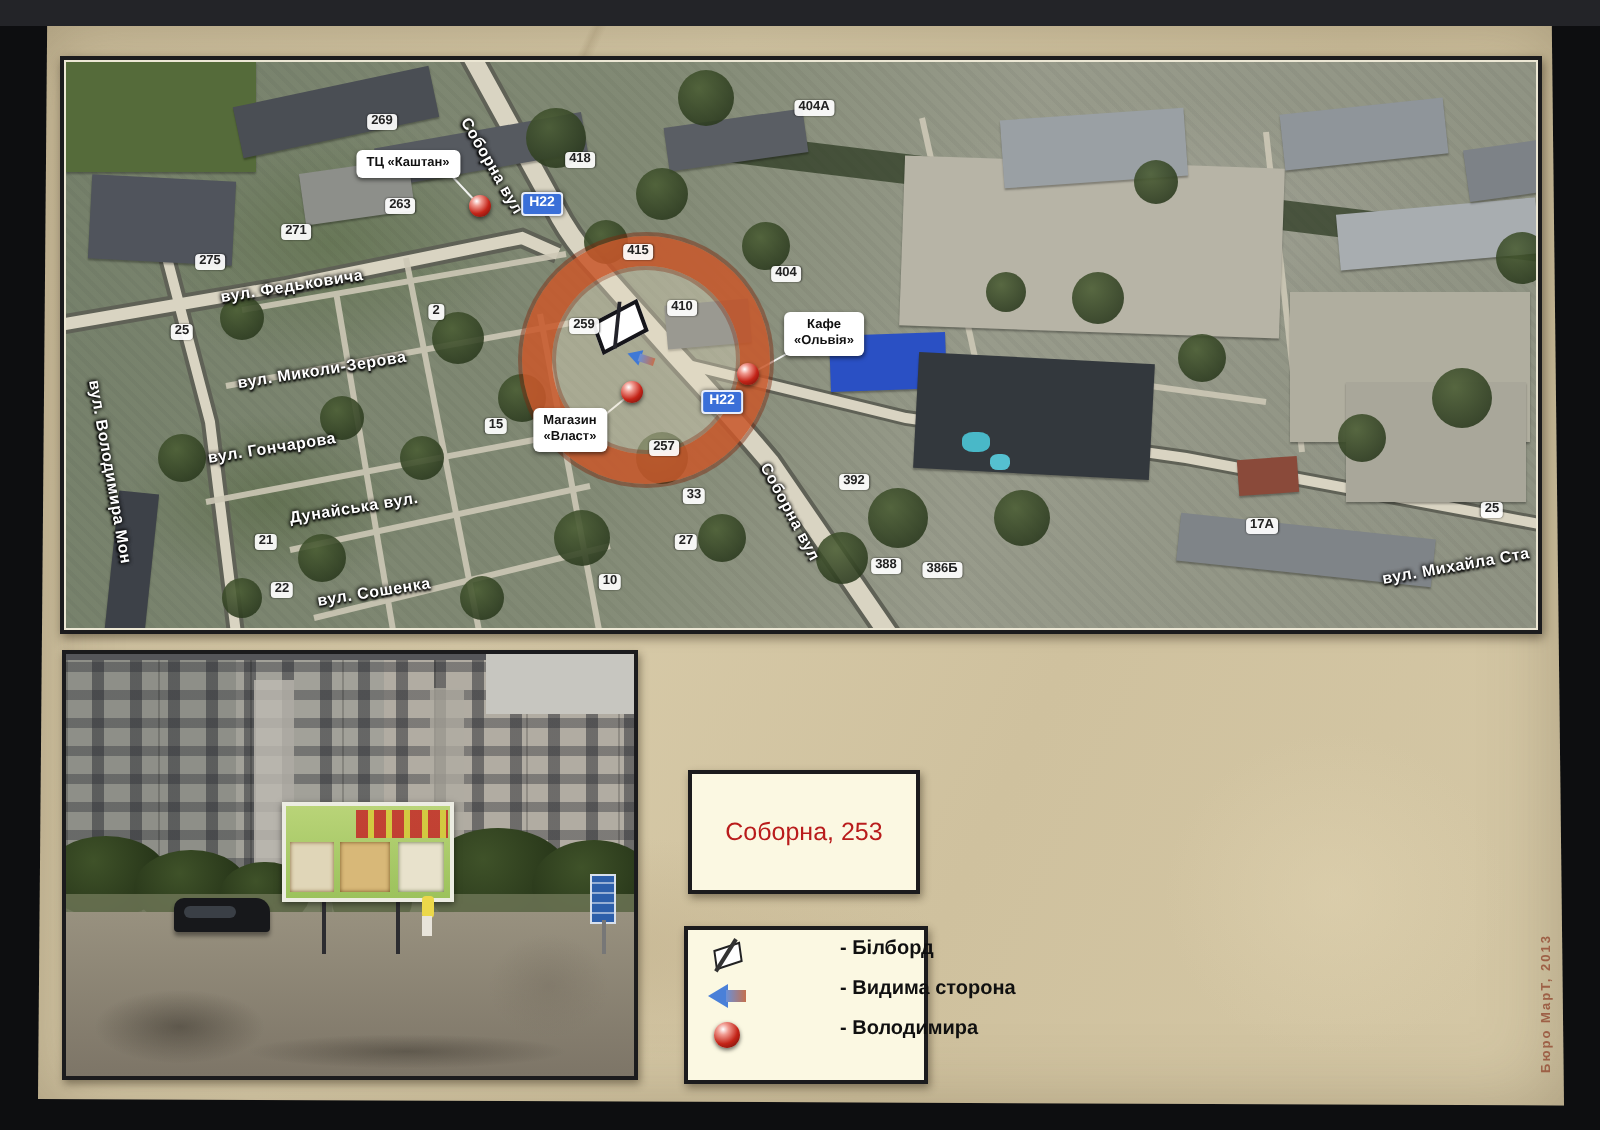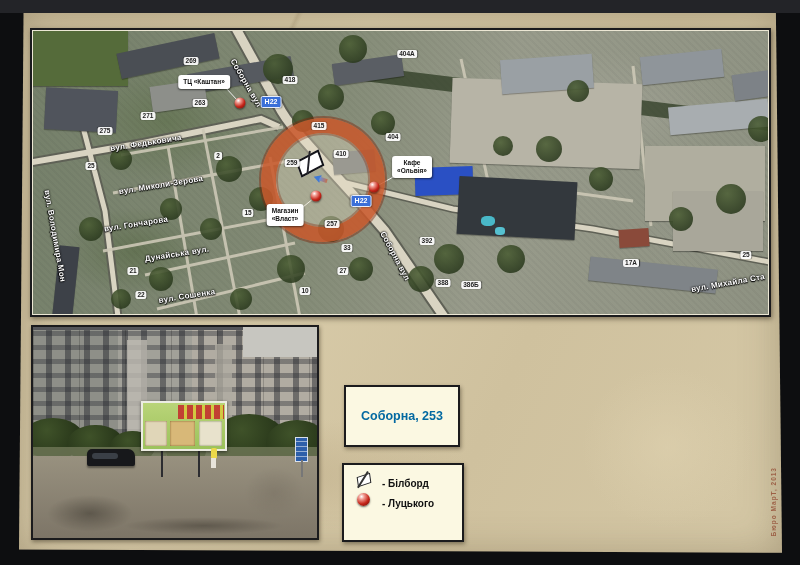--- a/index.html
+++ b/index.html
@@ -102,23 +102,23 @@
   .ph-car::after{content:"";position:absolute;left:10%;top:20%;width:55%;height:38%;background:#3a3f46;border-radius:3px;}
   .ph-person-top{position:absolute;left:62.5%;top:57.5%;width:2.4%;height:5%;background:#ecd84a;border-radius:2px;}
   .ph-person-legs{position:absolute;left:62.8%;top:62%;width:1.6%;height:5%;background:#e8e4da;}
   .ph-sign{position:absolute;right:3%;top:52%;width:4%;height:11%;background:#2d5faa;
     border:1px solid #d8e0ec;background-image:repeating-linear-gradient(0deg,transparent 0 4px,rgba(255,255,255,.5) 4px 5px);}
   .ph-sign-pole{position:absolute;right:4.8%;top:63%;width:1%;height:8%;background:#777;}
   
   .number-plate{left:325px;top:317px;width:112px;height:46px;display:flex;align-items:center;justify-content:center;}
   .number-plate span{font-size:26px;font-weight:bold;color:#101010;letter-spacing:2px;}
   .address-plate{left:325px;top:372px;width:112px;height:58px;display:flex;align-items:center;justify-content:center;}
-  .address-plate span{font-size:12.5px;font-weight:bold;color:#0369a1;}
+  .address-plate span{font-size:12.5px;font-weight:normal;color:#b91c1c;}
   .legend-panel{left:323px;top:450px;width:118px;height:67px;padding:4px 0;}
-  .legend-row{display:flex;align-items:flex-end;height:20px;padding-left:9px;}
+  .legend-row{display:flex;align-items:flex-start;height:20px;padding-left:9px;gap:38px;}
   .legend-row .lbl{font-size:10px;font-weight:bold;color:#101010;margin-left:7px;white-space:nowrap;}
   .icon{position:relative;display:inline-block;width:22px;height:18px;flex:0 0 22px;}
   .billboard-icon .board{position:absolute;left:4px;top:4px;width:12px;height:8px;background:#fff;
     border:1px solid #222;transform:rotate(-18deg) skewX(-10deg);display:block;}
   .billboard-icon .slash{position:absolute;left:9px;top:-1px;width:1.5px;height:19px;background:#333;
     transform:rotate(32deg);display:block;}
   .arrow-icon .head{position:absolute;left:1px;top:3px;width:0;height:0;display:block;
     border-top:6px solid transparent;border-bottom:6px solid transparent;border-right:10px solid #4a80d8;}
   .arrow-icon .tail{position:absolute;left:10px;top:6px;width:10px;height:6px;display:block;
     background:linear-gradient(90deg,#6a90d8,#c4704e);}
@@ -318,23 +318,30 @@
     <div class="panel legend-panel">
       <div id="legend-rows">
           <div class="legend-row">
             <span class="icon billboard-icon">
               <i class="board"></i>
               <i class="slash"></i>
             </span>
             <span class="lbl">- Білборд</span>
           </div>
           <div class="legend-row">
+            <span class="icon arrow-icon">
+              <i class="head"></i>
+              <i class="tail"></i>
+            </span>
+            <span class="lbl">- Видима сторона</span>
+          </div>
+          <div class="legend-row">
             <span class="icon sphere-icon">
               <i class="ball"></i>
             </span>
-            <span class="lbl">- Луцького</span>
+            <span class="lbl">- Володимира</span>
           </div>
         </div>
     </div>
 
     <div class="watermark">Бюро МарТ, 2013</div>
   </div>
 </div>
 
 </body></html>

